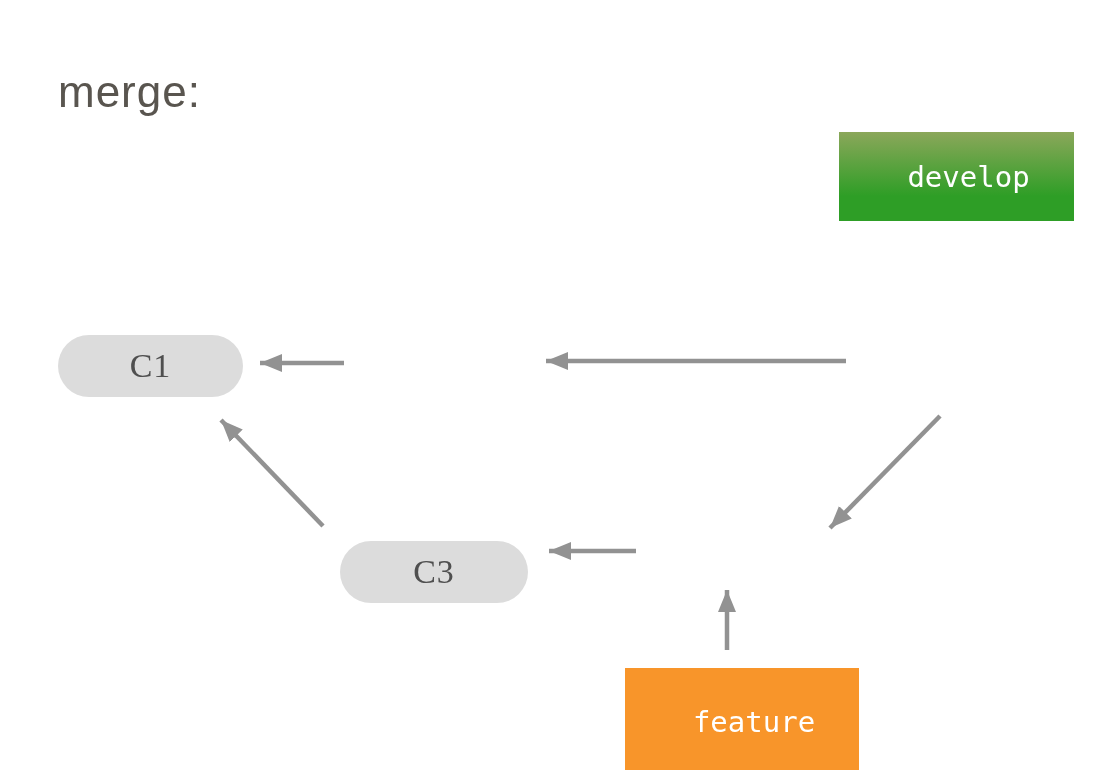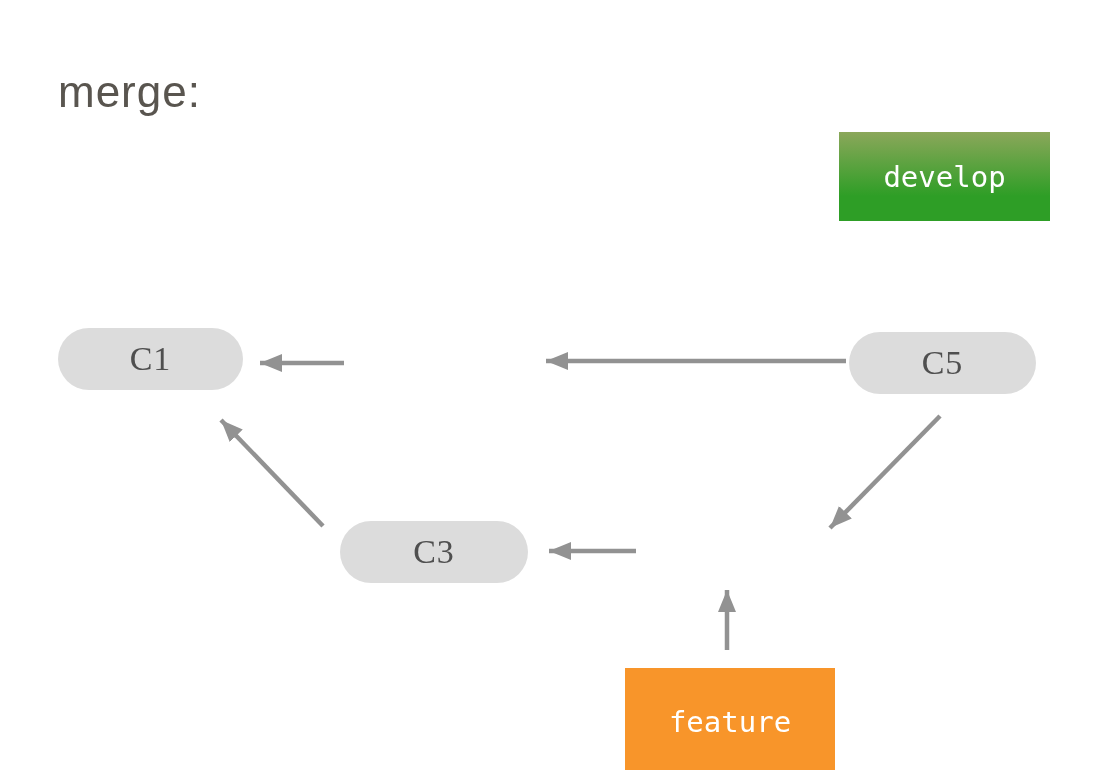--- a/index.html
+++ b/index.html
@@ -36,20 +36,21 @@
     color: var(--title-text);
   }
   .branch {
     position: absolute;
     display: flex;
     align-items: center;
     justify-content: center;
     font-family: "DejaVu Sans Mono", monospace;
     font-size: 29px;
     color: #ffffff;
+    padding-left: 24px;
   }
   .branch.develop {
     left: 839px;
     top: 99px;
     width: 211px;
     height: 89px;
     background: linear-gradient(180deg, var(--develop-top) 0%, var(--develop-bottom) 72%);
   }
   .branch.feature {
     left: 625px;
@@ -64,24 +65,24 @@
     border-radius: 31px;
     background: var(--node-fill);
     display: flex;
     align-items: center;
     justify-content: center;
     font-family: "Liberation Serif", serif;
     font-size: 34px;
     letter-spacing: 1px;
     color: var(--node-text);
   }
-  .commit.c1 { left: 58px;  top: 295px; width: 185px; }
+  .commit.c1 { left: 58px;  top: 302px; width: 185px; }
   .commit.c2 { left: 343px; top: 297px; width: 187px; }
   .commit.c5 { left: 849px; top: 299px; width: 187px; }
-  .commit.c3 { left: 340px; top: 488px; width: 188px; }
+  .commit.c3 { left: 340px; top: 508px; width: 188px; }
   .commit.c4 { left: 637px; top: 488px; width: 186px; }
   svg.edges {
     position: absolute;
     left: 0;
     top: 0;
     width: 1102px;
     height: 770px;
     pointer-events: none;
     color: var(--arrow);
   }
@@ -94,21 +95,20 @@
 <body>
 
 <div class="canvas">
 
   <div class="title">merge:</div>
 
   <div class="branch develop">develop</div>
   <div class="branch feature">feature</div>
 
   <div class="commit c1">C1</div>
-  <div class="commit c5">C5</div>
   <div class="commit c3">C3</div>
 
   <svg class="edges" viewBox="0 0 1102 770" xmlns="http://www.w3.org/2000/svg">
     <defs>
       <marker id="ah" markerUnits="userSpaceOnUse" markerWidth="26" markerHeight="22" refX="22" refY="10" orient="auto">
         <path d="M0,1 L22,10 L0,19 Z" fill="currentColor"></path>
       </marker>
     </defs>
     <line x1="344" y1="330" x2="260" y2="330" marker-end="url(#ah)"></line>
     <line x1="846" y1="328" x2="546" y2="328" marker-end="url(#ah)"></line>

